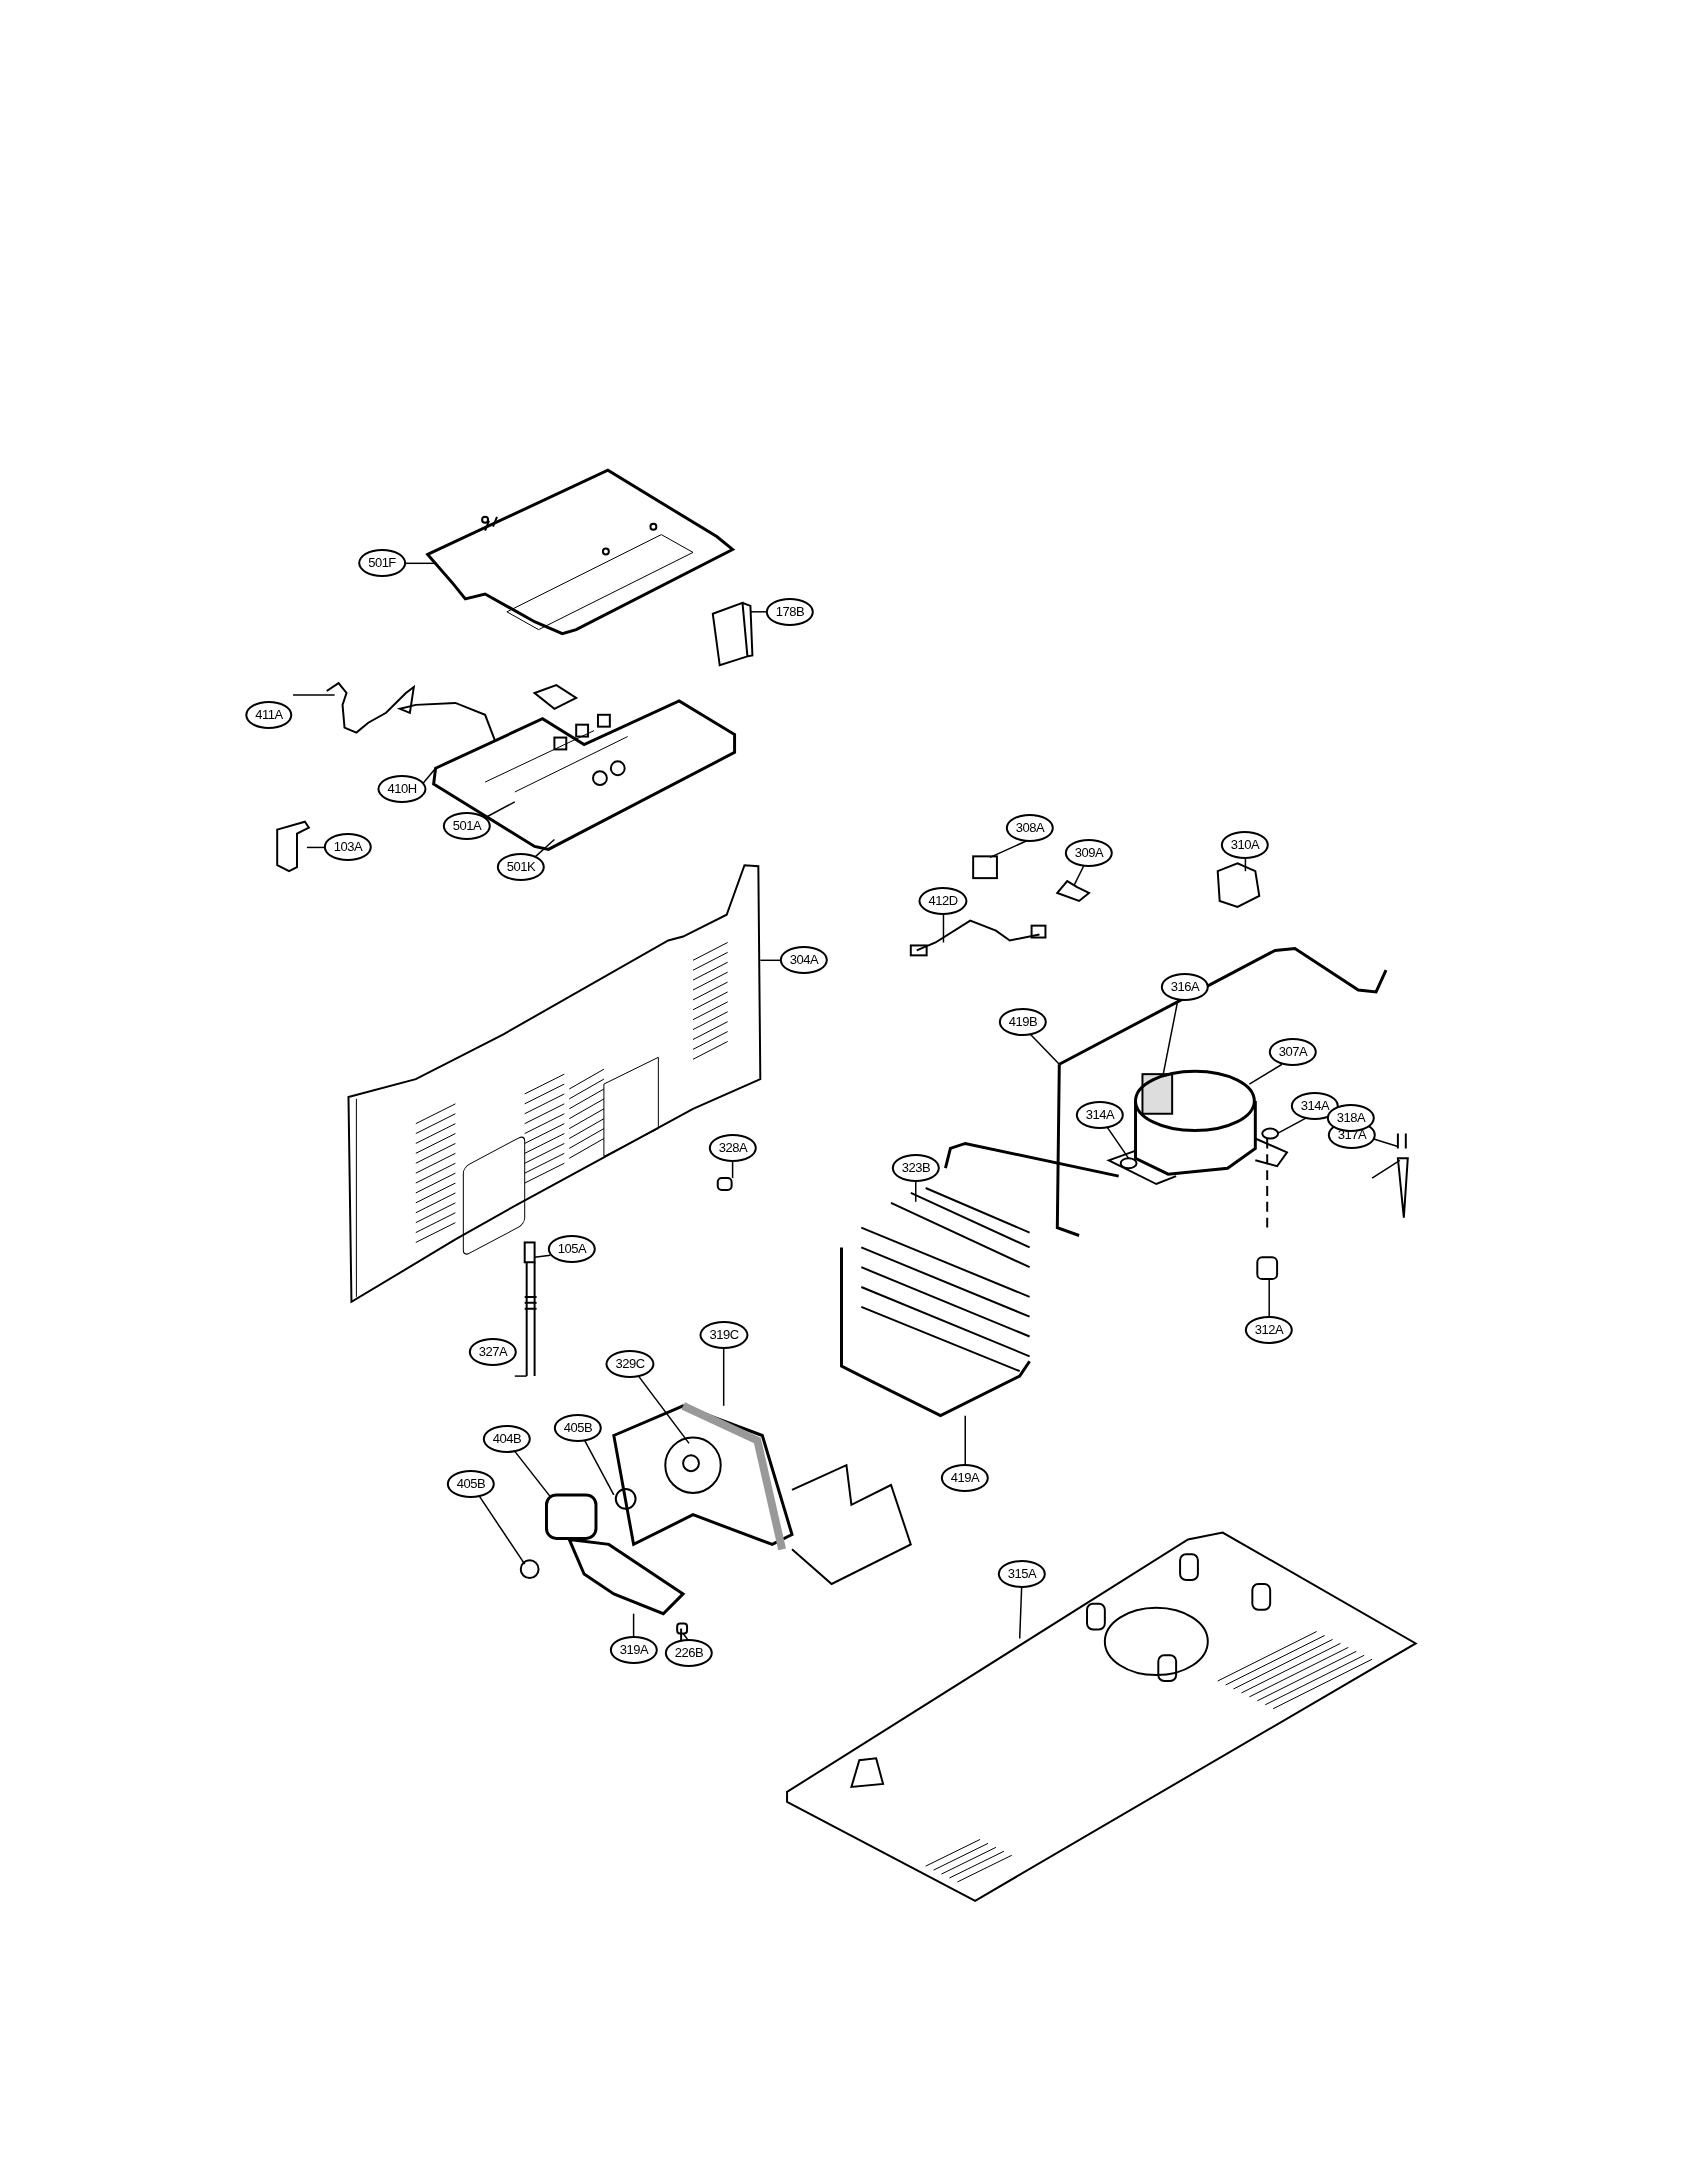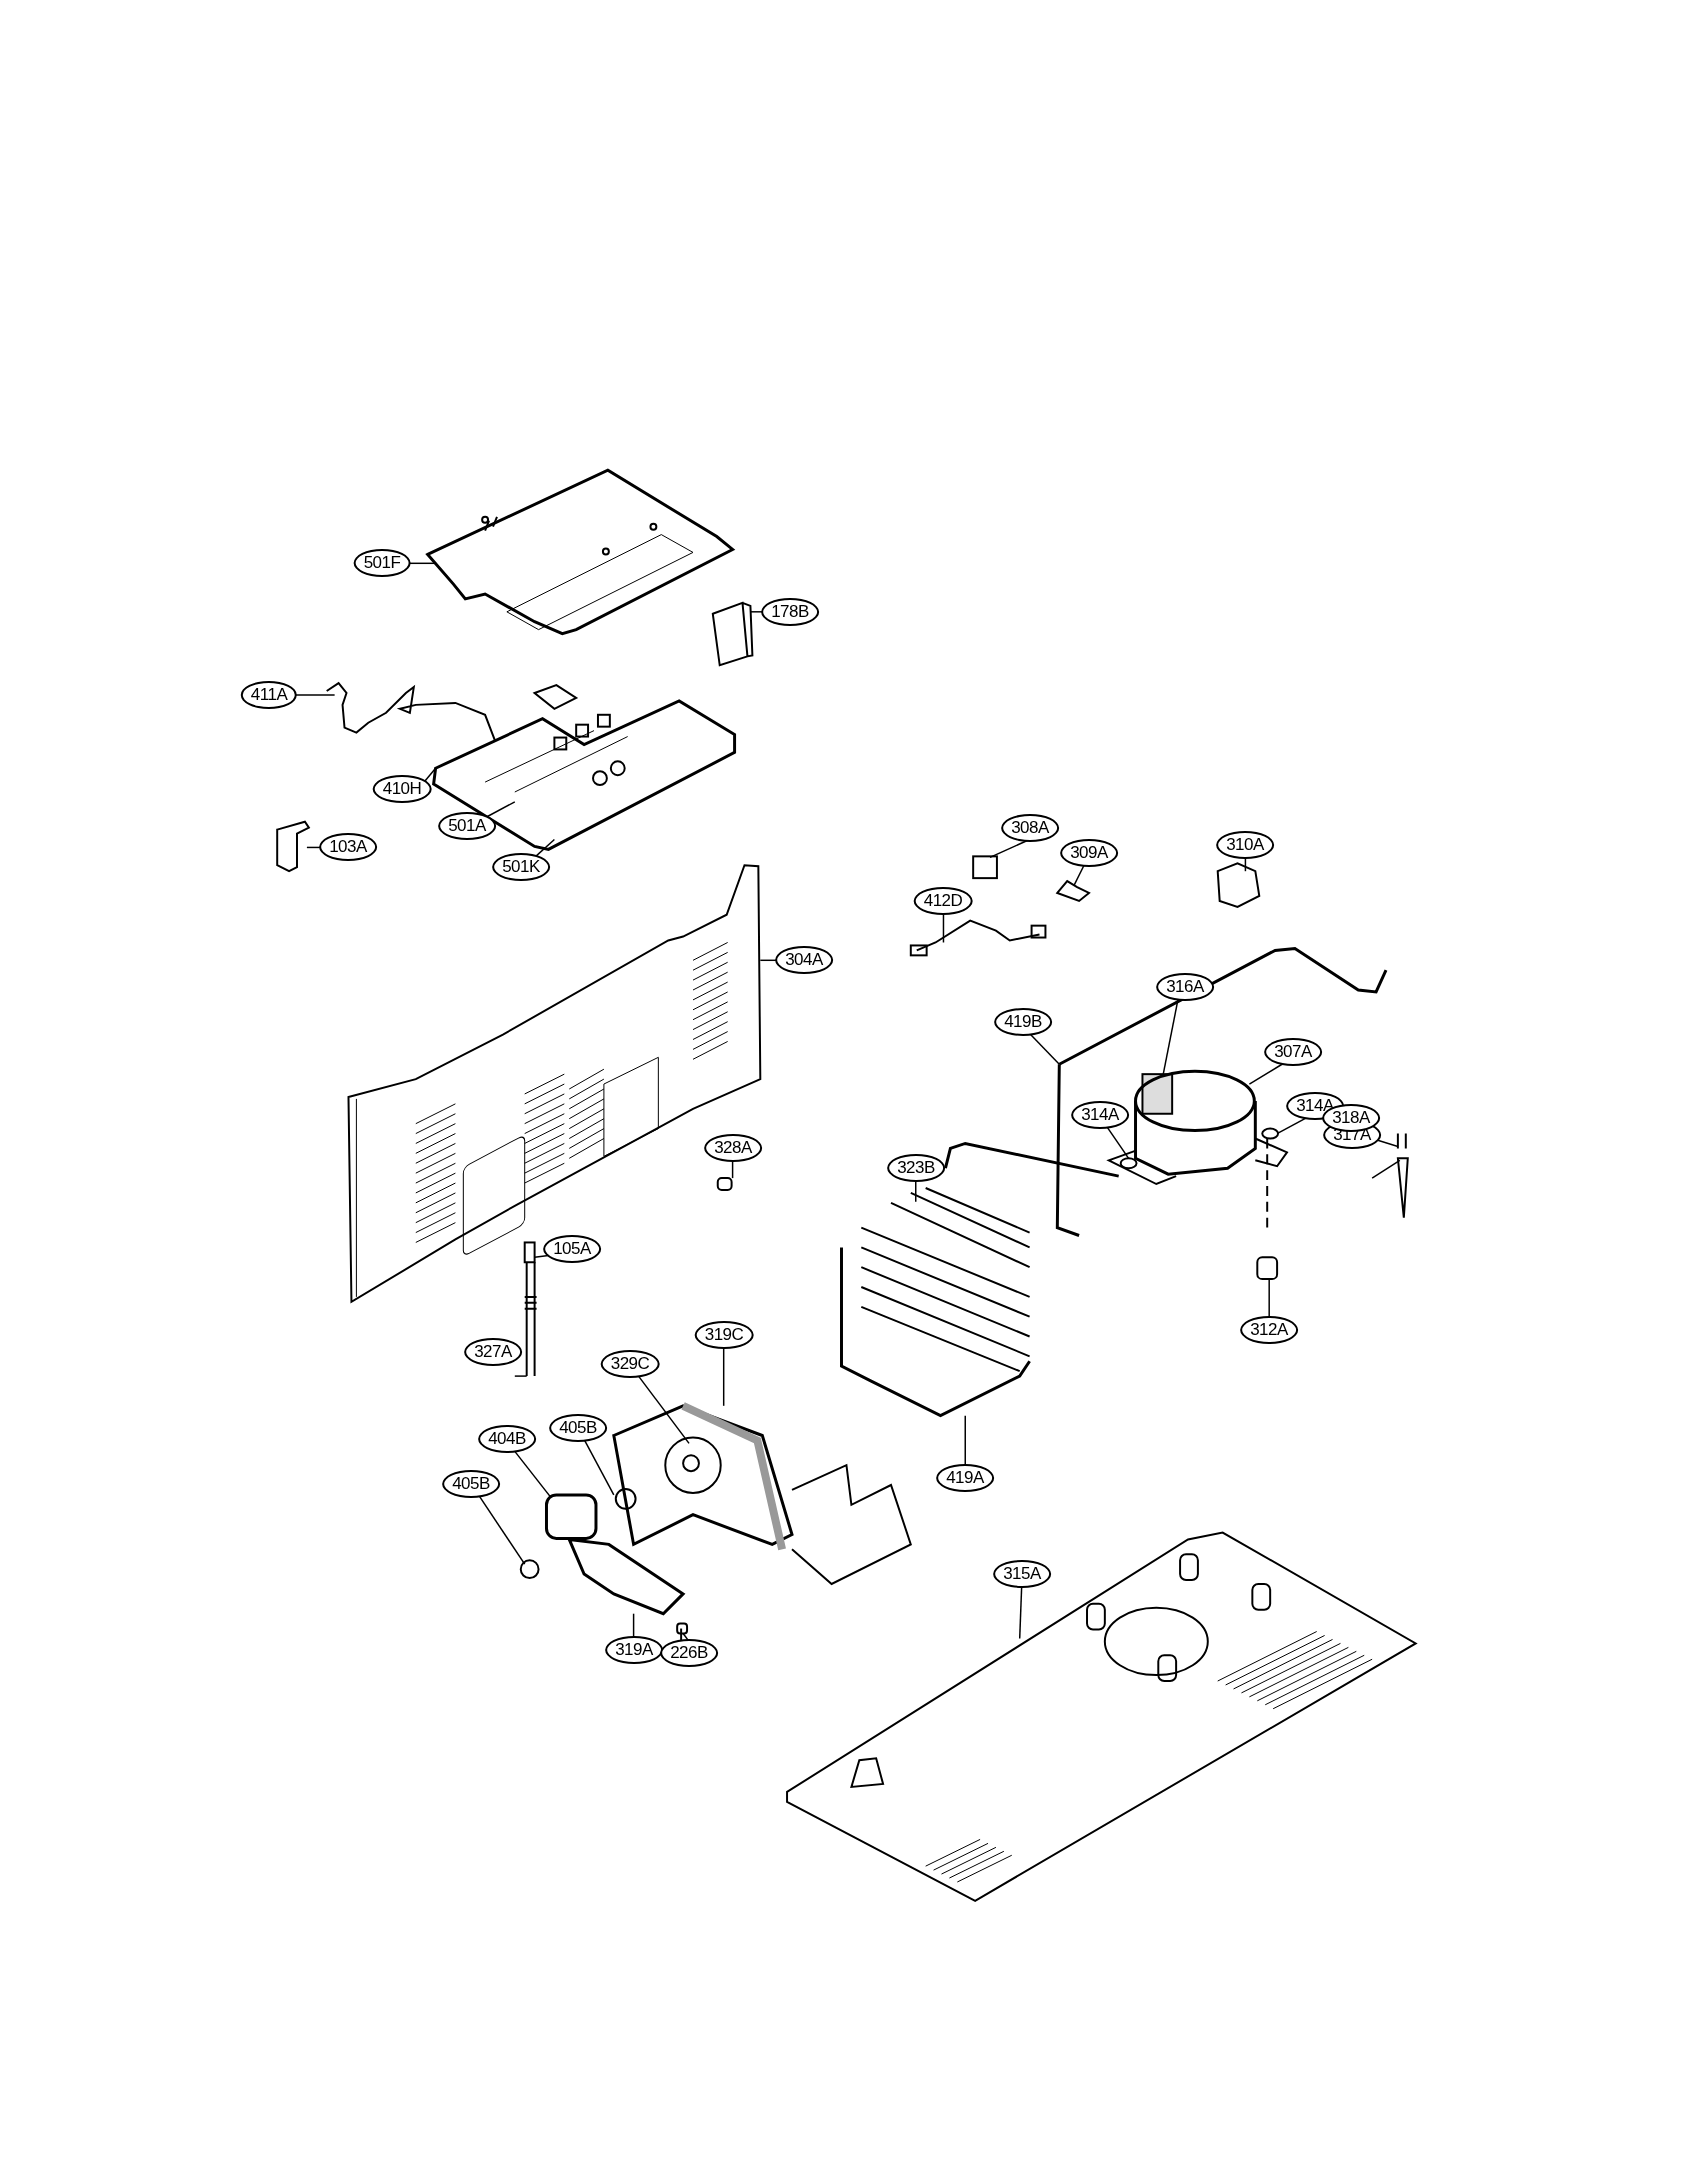--- a/index.html
+++ b/index.html
@@ -1,19 +1,19 @@
 <!DOCTYPE html>
 <html><head>
 <meta charset="utf-8">
 <style>
   html, body { margin:0; padding:0; background:#ffffff; }
   body { width:1683px; height:2178px; position:relative; overflow:hidden; font-family:"Liberation Sans", sans-serif; }
   svg.art { position:absolute; left:0; top:0; }
   .lbl { position:absolute; transform:translate(-50%,-50%); border:2px solid #000; border-radius:50%; background:#fff;
-         font-family:"Liberation Sans", sans-serif; font-size:17px; color:#000; padding:3px 8px; white-space:nowrap; line-height:18px; letter-spacing:-0.5px; cursor:pointer; }
+         font-family:"Liberation Sans", sans-serif; font-size:13px; color:#000; padding:3px 8px; white-space:nowrap; line-height:18px; letter-spacing:-0.5px; cursor:pointer; }
 </style>
 </head>
 <body>
 
 <svg class="art" width="1683" height="2178" viewBox="0 0 1700 2200" fill="none" stroke="#000" stroke-width="2">
 
   <g>
     <path d="M432 560 L614 475 L724 542 L740 555 L582 636 L568 640 L540 628 L490 600 L470 605 L458 590 Z" stroke-width="3"></path>
     <path d="M512 618 L668 540 L700 558 L544 636 Z" stroke-width="1"></path>
     <circle cx="612" cy="557" r="3"></circle>
@@ -170,21 +170,21 @@
     <line x1="520" y1="1466" x2="556" y2="1512"></line>
     <line x1="484" y1="1511" x2="530" y2="1580"></line>
     <line x1="640" y1="1655" x2="640" y2="1630"></line>
     <line x1="696" y1="1658" x2="690" y2="1650"></line>
     <line x1="1032" y1="1602" x2="1030" y2="1655"></line>
   </g>
 </svg>
 
 <div class="lbl" style="left:382px;top:563px">501F</div>
 <div class="lbl" style="left:790px;top:612px">178B</div>
-<div class="lbl" style="left:269px;top:695px">411A</div>
+<div class="lbl" style="left:269px;top:715px">411A</div>
 <div class="lbl" style="left:402px;top:789px">410H</div>
 <div class="lbl" style="left:467px;top:826px">501A</div>
 <div class="lbl" style="left:348px;top:847px">103A</div>
 <div class="lbl" style="left:521px;top:867px">501K</div>
 <div class="lbl" style="left:804px;top:960px">304A</div>
 <div class="lbl" style="left:733px;top:1148px">328A</div>
 <div class="lbl" style="left:572px;top:1249px">105A</div>
 <div class="lbl" style="left:493px;top:1352px">327A</div>
 <div class="lbl" style="left:1030px;top:828px">308A</div>
 <div class="lbl" style="left:1089px;top:853px">309A</div>

